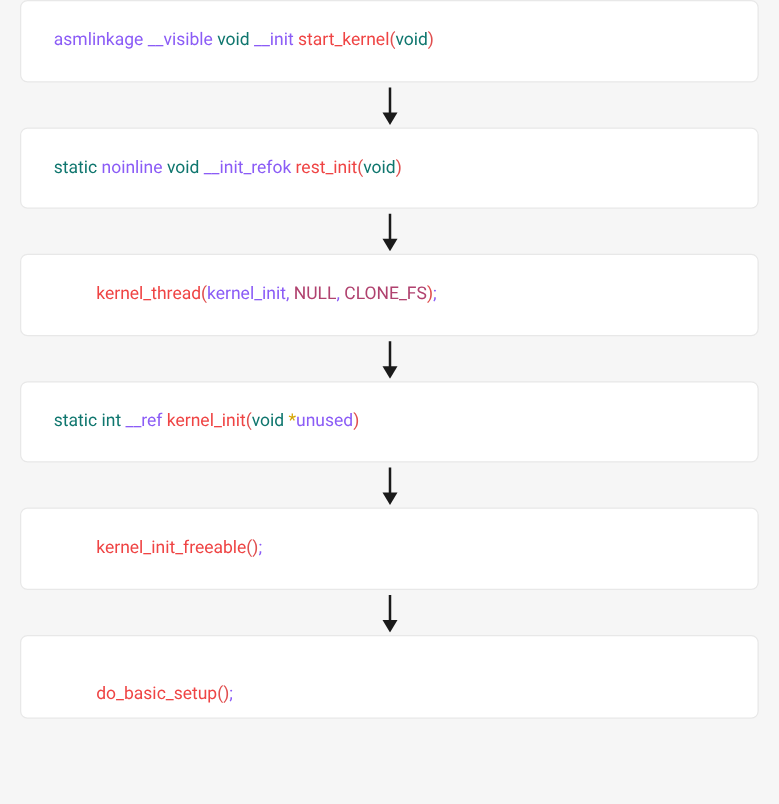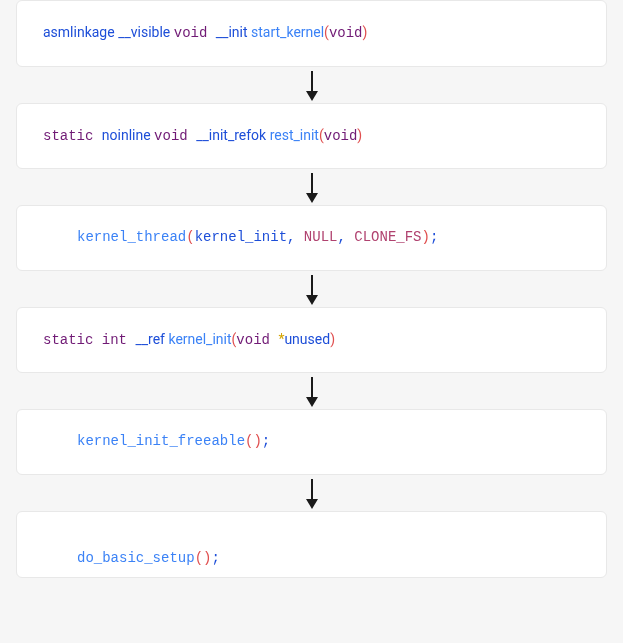--- a/index.html
+++ b/index.html
@@ -31,29 +31,28 @@
     .code-box.last {
       padding-top: 37px;
       padding-bottom: 8px;
     }
     .arrow-wrap {
       height: 36px;
       display: flex;
       align-items: center;
       justify-content: center;
     }
-    .tok-keyword { color: #701a75; font-family: Liberation Mono, monospace; }
-    .tok-func { color: #3b82f6; }
-    .tok-dark { color: #1d4ed8; }
+    .tok-keyword { color: #0f766e; }
+    .tok-func { color: #ef4444; }
+    .tok-dark { color: #8b5cf6; }
     .tok-funcparen { color: #e04f4f; }
     .tok-arg { color: #b0426f; }
     .tok-star { color: #d4a400; }
     .indent {
       padding-left: 48px;
-      font-family: Liberation Mono, monospace;
     }
     .indent0 {
       padding-left: 14px;
     }
   </style>
 </head>
 <body>
 
 <div class="code-box">
     <div class="indent0"><span class="tok-dark">asmlinkage </span><span class="tok-dark">__visible </span><span class="tok-keyword">void </span><span class="tok-dark">__init </span><span class="tok-func">start_kernel</span><span class="tok-funcparen">(</span><span class="tok-keyword">void</span><span class="tok-funcparen">)</span></div>

